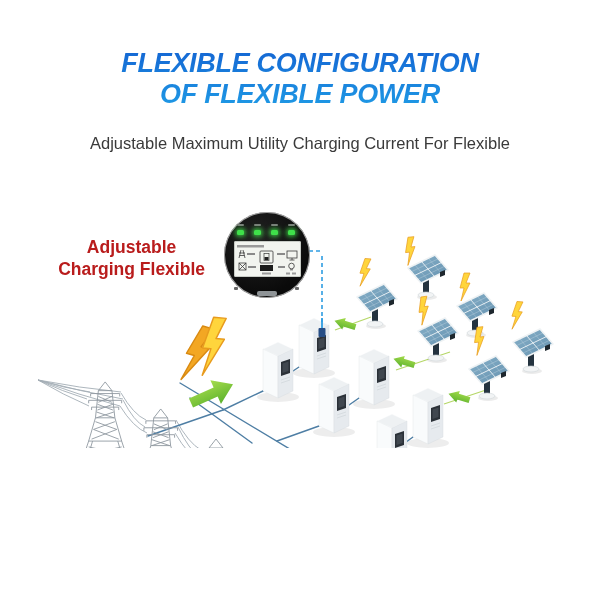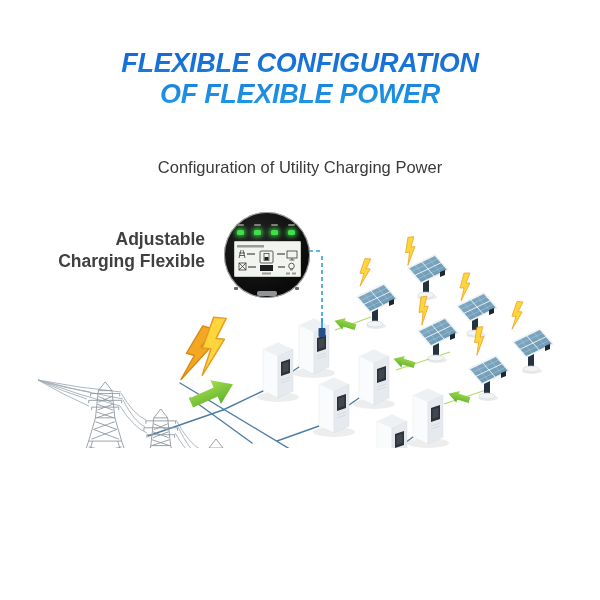--- a/index.html
+++ b/index.html
@@ -7,22 +7,22 @@
           font-family:"Liberation Sans",sans-serif;}
   
   .title{position:absolute;top:30px;left:0;width:600px;text-align:center;
          font-size:27px;line-height:31px;font-weight:bold;font-style:italic;
          letter-spacing:-0.3px;
          background:linear-gradient(180deg,#1465d3 0%,#1f9ce6 100%);
          -webkit-background-clip:text;background-clip:text;color:transparent;}
   .subtitle{position:absolute;top:114px;left:0;width:600px;text-align:center;
             font-size:16.5px;line-height:24px;color:#3a3a3a;font-weight:400;}
   
-  .callout{position:absolute;top:228px;right:395px;text-align:right;
-           font-size:17.5px;line-height:22px;font-weight:bold;color:#404040;white-space:nowrap;}
+  .callout{position:absolute;top:236px;right:395px;text-align:center;
+           font-size:17.5px;line-height:22px;font-weight:bold;color:#b91c1c;white-space:nowrap;}
   
   #scene-svg{position:absolute;left:0;top:0;width:600px;height:600px;}
   
   .display{position:absolute;left:224px;top:212px;width:86px;height:86px;border-radius:50%;
            background:radial-gradient(circle at 38% 32%,#232323 0%,#0a0a0a 70%);z-index:5;
            box-shadow:0 0 0 1px rgba(255,255,255,0.6) inset;}
   .led{position:absolute;width:7px;height:5px;border-radius:1.5px;background:#3fe04a;
        box-shadow:0 0 5px 1.5px rgba(70,255,80,.75);top:17.5px;}
   .led-label{position:absolute;width:7px;height:2px;background:#7c7c7c;top:12px;border-radius:1px;}
   .lcd{position:absolute;left:10px;top:29px;width:67px;height:36px;background:#f2f4ef;
@@ -139,21 +139,21 @@
       <use href="#bolt-orange" transform="translate(189,322) rotate(16) scale(2.05)"></use>
       <use href="#bolt" transform="translate(199,316) rotate(5) scale(2.1)"></use>
       <use href="#arrow-big" transform="translate(191,403) rotate(-24)"></use>
       <line x1="309" y1="251" x2="322" y2="251" stroke="#2f9de2" stroke-width="1.6" stroke-dasharray="4 3"></line>
       <line x1="322" y1="256" x2="322" y2="322" stroke="#2f9de2" stroke-width="1.6" stroke-dasharray="4 3"></line>
       <line x1="322" y1="318" x2="322" y2="330" stroke="#2f9de2" stroke-width="1.8"></line>
       <rect x="318.5" y="328" width="7" height="9" rx="1" fill="#274e86"></rect>
     </svg>
 
   <h1 class="title"><span>FLEXIBLE CONFIGURATION</span><br><span>OF FLEXIBLE POWER</span></h1>
-  <p class="subtitle"><br><span>Configuration of Utility Charging Power</span></p>
+  <p class="subtitle"><span>Adjustable Maximum Utility Charging Current For Flexible</span><br></p>
 
   <div class="callout"><span>Adjustable</span><br><span>Charging Flexible</span></div>
 
   <div class="display">
     <div id="led-row">
         <div class="led-label" style="left: 12.5px;"></div>
         <div class="led" style="left: 12.5px; background: rgb(63, 224, 74);"></div>
         <div class="led-label" style="left: 29.5px;"></div>
         <div class="led" style="left: 29.5px; background: rgb(63, 224, 74);"></div>
         <div class="led-label" style="left: 46.5px;"></div>

